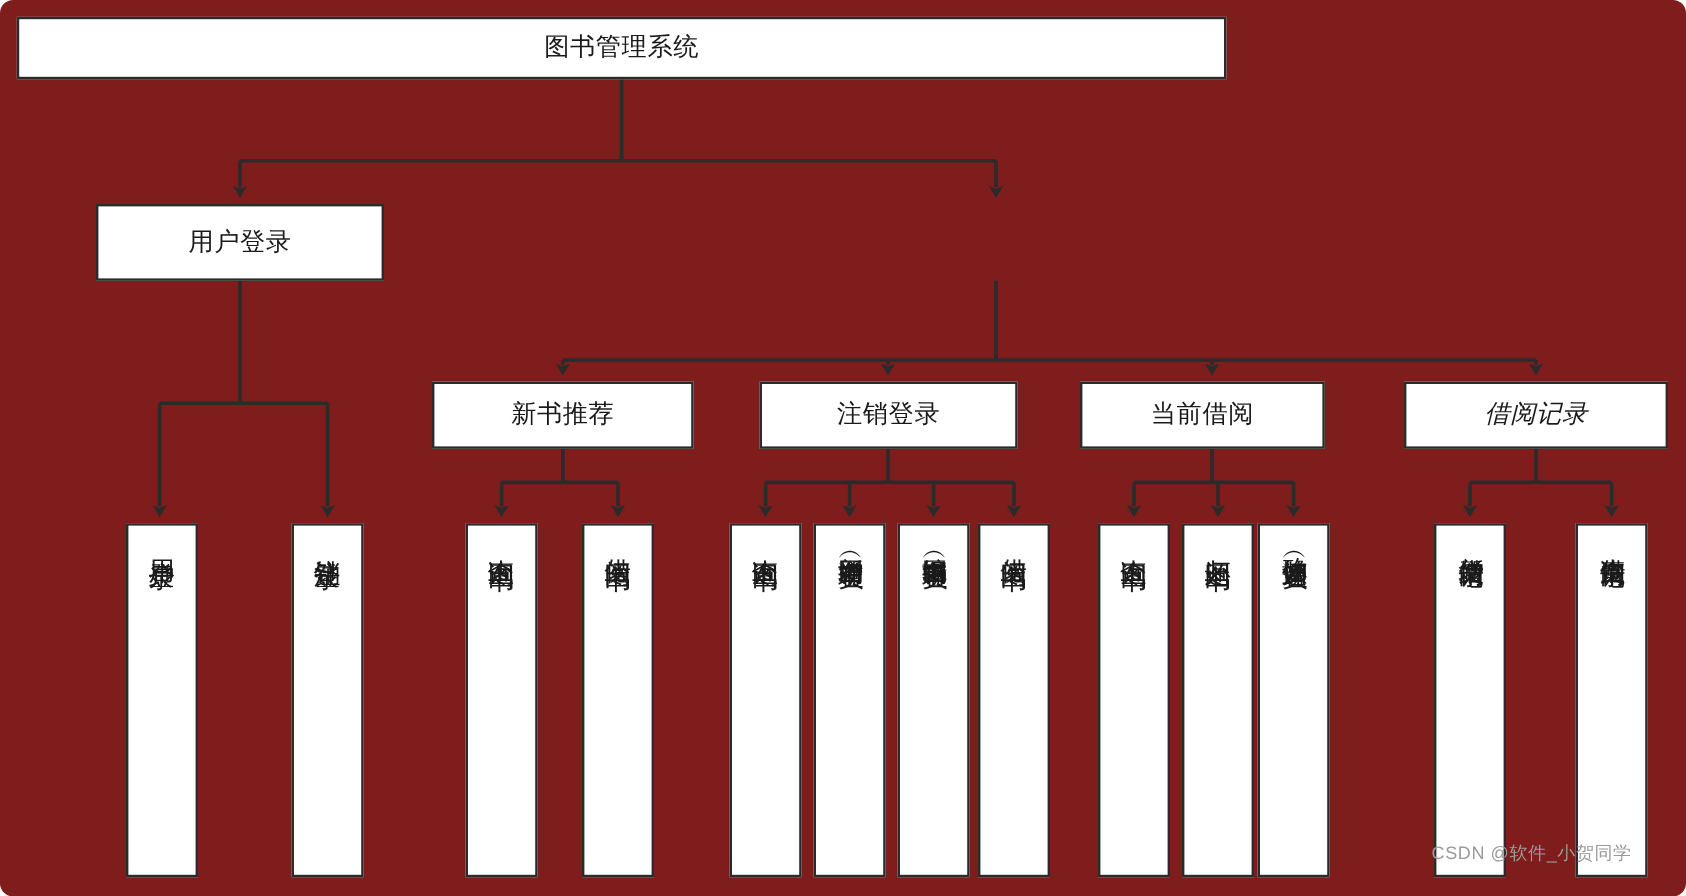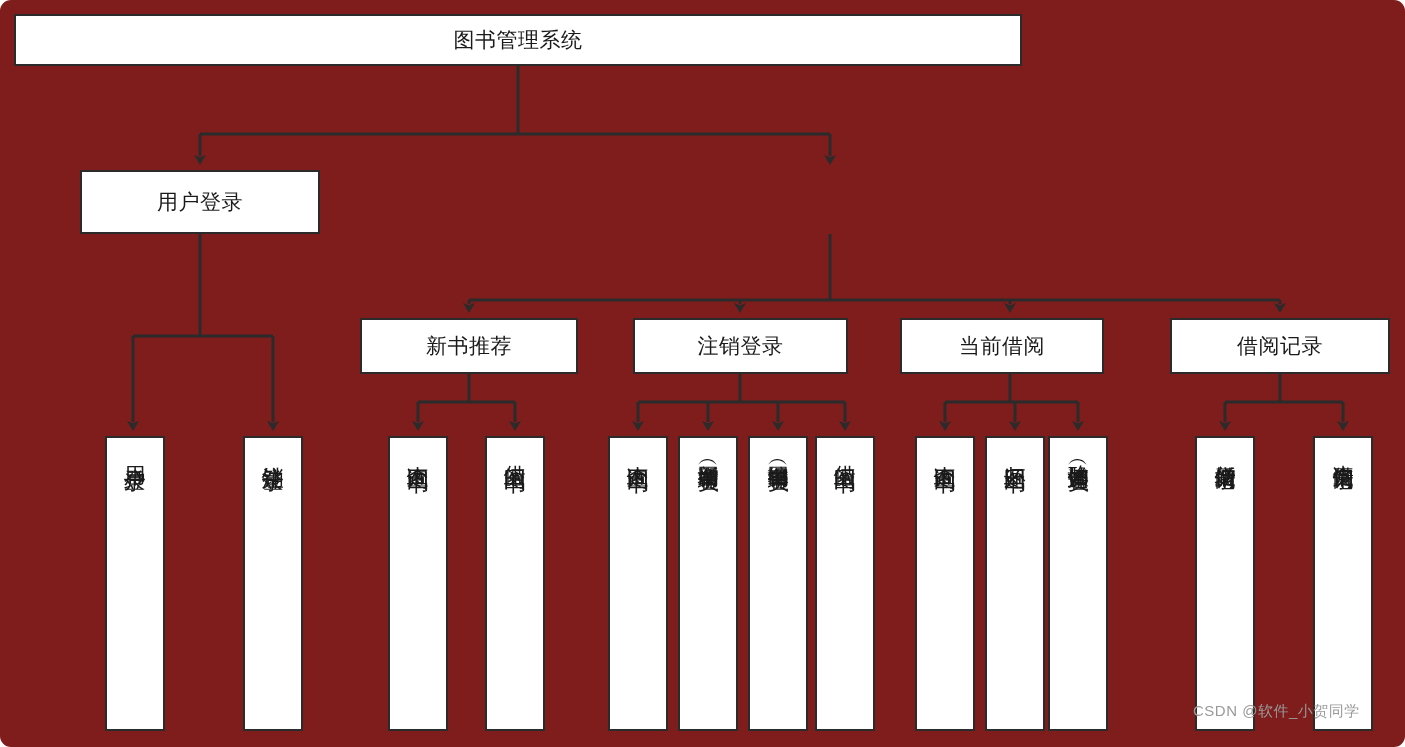--- a/index.html
+++ b/index.html
@@ -133,21 +133,21 @@
 
   <div class="node horizontal" style="left:360px; top:318px; width:218px; height:56px;">
     <span class="label">新书推荐</span>
   </div>
   <div class="node horizontal" style="left:633px; top:318px; width:215px; height:56px;">
     <span class="label">注销登录</span>
   </div>
   <div class="node horizontal" style="left:900px; top:318px; width:204px; height:56px;">
     <span class="label">当前借阅</span>
   </div>
-  <div class="node horizontal" style="left:1170px; top:318px; width:220px; height:56px;">
+  <div class="node horizontal" style="left:1170px; top:318px; width:220px; height:56px;font-style:italic;">
     <span class="label">借阅记录</span>
   </div>
 
   <div class="node vertical" style="left:105px; top:436px; width:60px; height:295px;">
     <span class="label">用户登录</span>
   </div>
   <div class="node vertical" style="left:243px; top:436px; width:60px; height:295px;">
     <span class="label">注销登录</span>
   </div>
   <div class="node vertical" style="left:388px; top:436px; width:60px; height:295px;">

